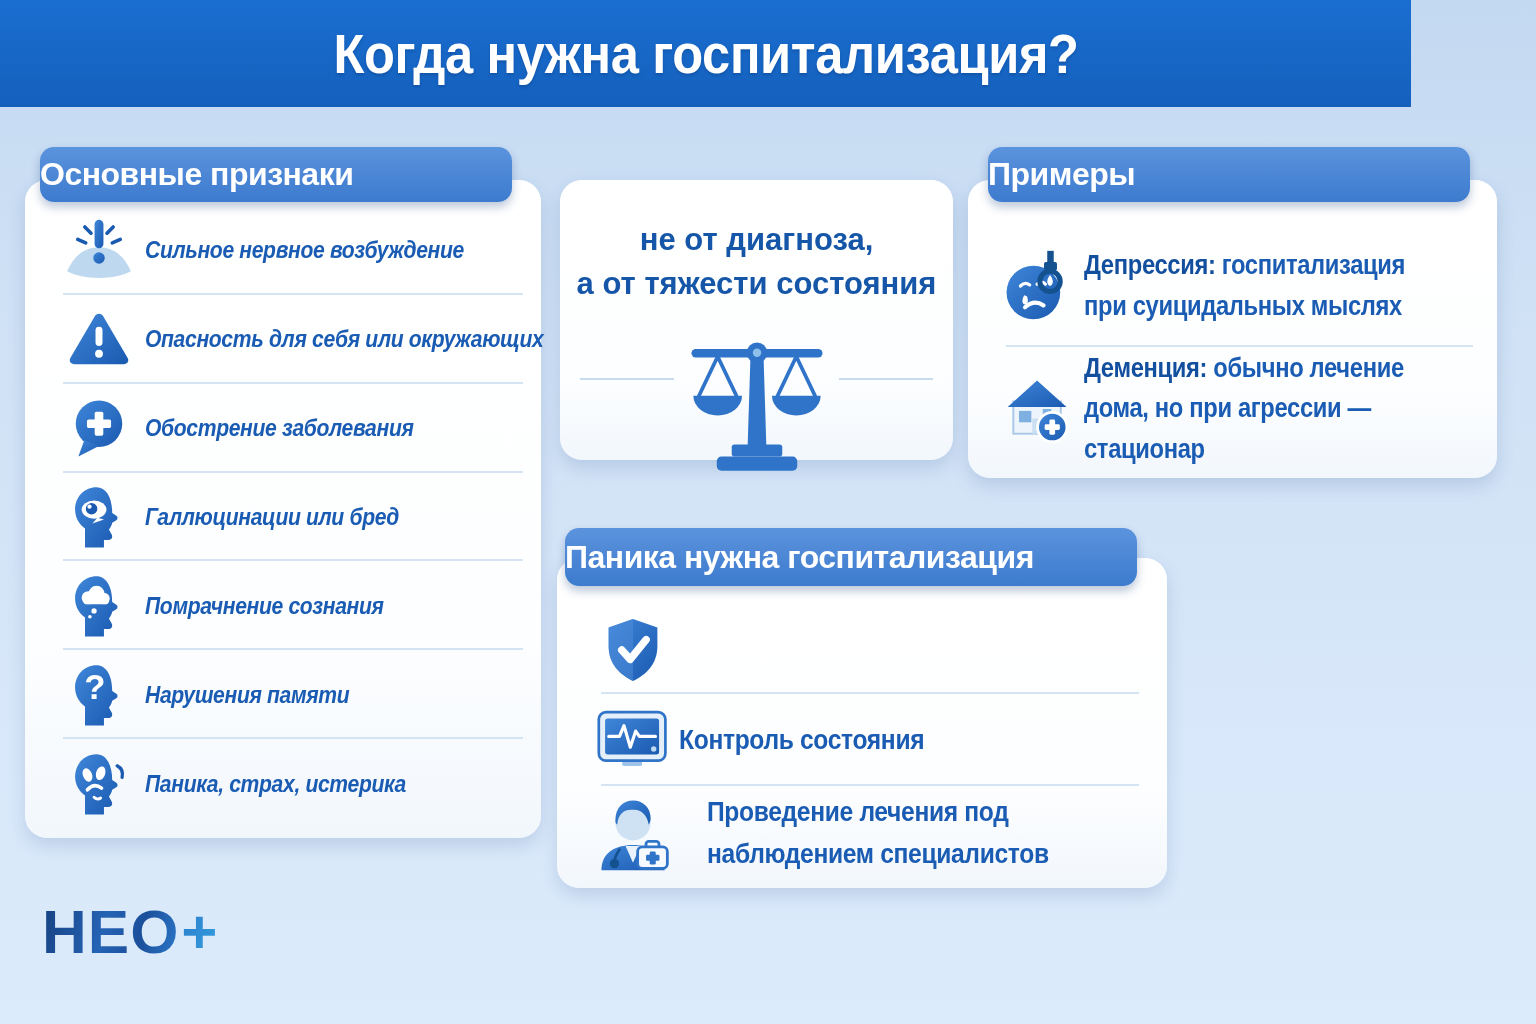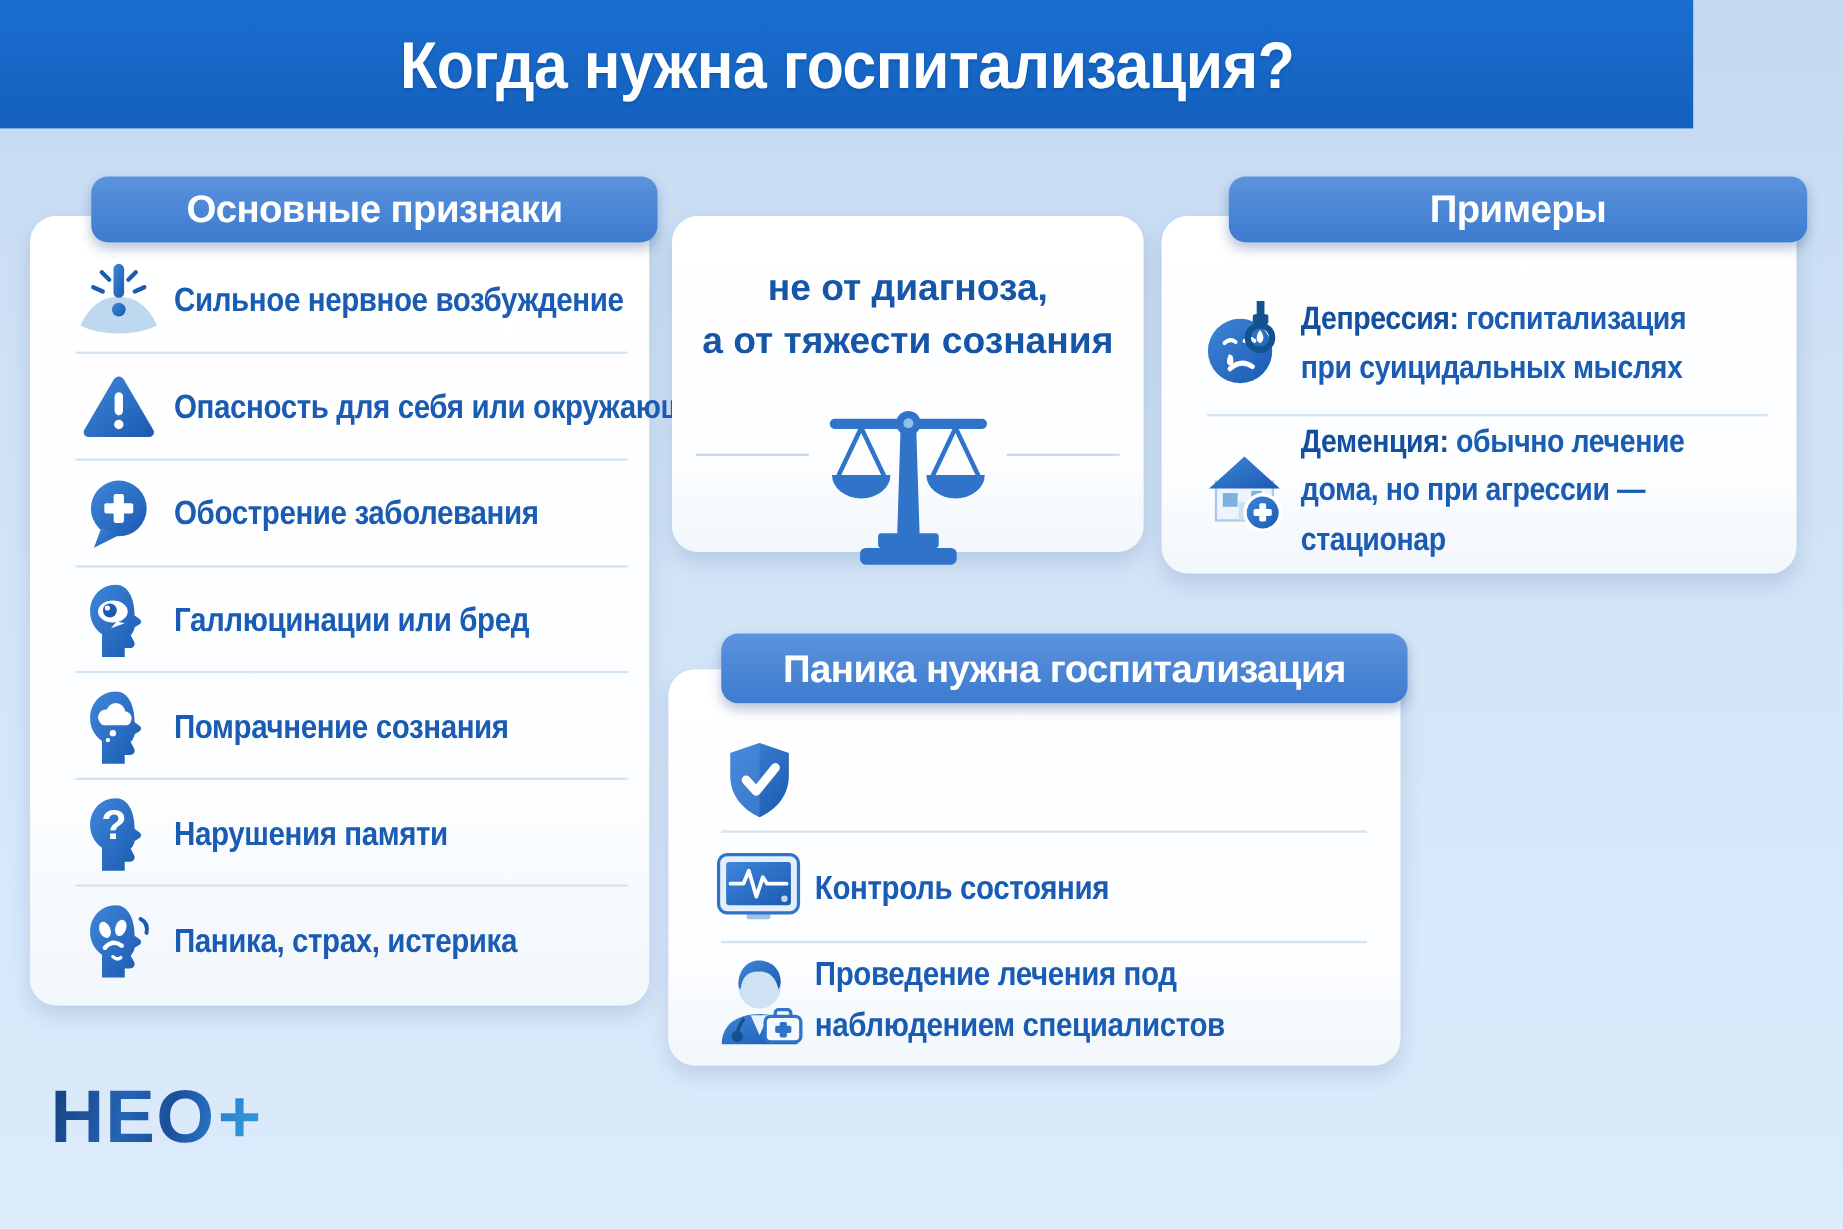--- a/index.html
+++ b/index.html
@@ -9,30 +9,30 @@
   
   .topbar{position:absolute;left:0;top:0;width:1411px;height:107px;
     background:linear-gradient(180deg,#1a6ed0,#1460bd);display:flex;align-items:center;justify-content:center;}
   .topbar h1{margin:0;color:#fff;font-size:55px;font-weight:700;letter-spacing:-1px;
     text-shadow:0 2px 3px rgba(0,40,90,.25);}
   
   .card{position:absolute;background:linear-gradient(180deg,#ffffff 0%,#fdfeff 70%,#f2f7fc 100%);
     border-radius:22px;box-shadow:0 8px 18px rgba(50,90,150,.18),0 1px 0 rgba(255,255,255,.8) inset;}
   .pill{position:absolute;background:linear-gradient(180deg,#5b93dd,#3d7bce);
     border-radius:14px;box-shadow:0 5px 10px rgba(30,70,130,.3);
-    display:flex;align-items:center;justify-content:center;z-index:3;margin-left:36px;}
+    display:flex;align-items:center;z-index:3;}
   .pill span{color:#fff;font-weight:700;font-size:32px;letter-spacing:-.5px;}
   .cond{display:inline-block;transform:scaleX(.88);transform-origin:0 50%;letter-spacing:-.4px;}
   .cond-c{display:inline-block;transform:scaleX(.92);transform-origin:50% 50%;letter-spacing:-.4px;}
   
   .signs-rows{position:absolute;left:10px;right:8px;top:26px;bottom:10px;display:flex;flex-direction:column;}
   .sign-row{flex:1;display:flex;align-items:center;position:relative;padding-left:18px;}
   .sign-row:not(:last-child)::after{content:"";position:absolute;left:28px;right:10px;bottom:0;height:2px;background:#d5e4f3;}
   .icon-box{width:92px;display:flex;align-items:center;justify-content:center;flex:0 0 92px;}
-  .sign-label{font-size:28px;font-weight:700;color:#1a5cb3;white-space:nowrap;}
+  .sign-label{font-size:24px;font-weight:700;color:#1a5cb3;white-space:nowrap;font-style:italic;}
   
   .decision-text{position:absolute;left:0;right:0;top:38px;text-align:center;
     font-size:31px;font-weight:700;color:#1556a8;line-height:1.42;}
   .scale-line{position:absolute;top:198px;width:94px;height:2px;background:#c8dcef;}
   .scales-wrap{position:absolute;left:50%;bottom:-20px;transform:translateX(-50%);z-index:2;}
   
   .ex-rows{position:absolute;left:14px;right:10px;top:44px;bottom:8px;display:flex;flex-direction:column;}
   .ex-row{flex:1;display:flex;align-items:center;position:relative;padding-left:10px;}
   .ex-row:not(:last-child)::after{content:"";position:absolute;left:24px;right:14px;bottom:0;height:2px;background:#d5e4f3;}
   .ex-text{font-size:27px;color:#1a5cb3;line-height:1.5;max-width:408px;font-weight:600;}
@@ -164,21 +164,21 @@
           </span>
         <span class="sign-label"><span class="cond">Паника, страх, истерика</span></span>
       </div>
 
     </div>
   </div>
 
   <div class="card" style="left:560px;top:180px;width:393px;height:280px;">
     <div class="decision-text">
       <div>не от диагноза,</div>
-      <div>а от тяжести сознания</div>
+      <div>а от тяжести состояния</div>
     </div>
     <div class="scale-line" style="left:20px;"></div>
     <div class="scale-line" style="right:20px;"></div>
     <div class="scales-wrap">
       <svg width="178" height="146" viewBox="0 0 190 156">
         <rect x="25" y="16" width="140" height="9" rx="4.5" fill="#2f74c8"></rect>
         <path d="M88 25 L102 25 L105 120 L85 120 Z" fill="#2f74c8"></path>
         <circle cx="95" cy="20" r="11" fill="#2f74c8"></circle>
         <circle cx="95" cy="20" r="4.5" fill="#8fc0ea"></circle>
         <path d="M53 24 L33 66 M53 24 L73 66" stroke="#2f74c8" stroke-width="4" stroke-linecap="round"></path>
@@ -254,21 +254,21 @@
             <rect x="28" y="54" width="22" height="9" rx="2" fill="#9fc3e8"></rect>
             <rect x="2" y="3" width="74" height="54" rx="8" fill="#e4eff9" stroke="#2f74c8" stroke-width="3"></rect>
             <rect x="9" y="10" width="60" height="40" rx="3" fill="url(#ig)"></rect>
             <polyline points="13,30 25,30 30,18 37,42 43,24 47,30 65,30" fill="none" stroke="#fff" stroke-width="3.5" stroke-linecap="round" stroke-linejoin="round"></polyline>
             <circle cx="63" cy="44" r="3" fill="#bcd7f0"></circle>
           </svg>
           </span>
         <span class="pu-label"><span class="cond">Контроль состояния</span></span>
       </div>
 
-      <div class="pu-row" style="flex:1;">
+      <div class="pu-row" style="flex:1;gap:28px;">
         <span class="icon-box">
           <svg width="78" height="76" viewBox="0 0 84 80">
             <path d="M8 80 C8 62 22 53 42 53 C62 53 76 62 76 80 Z" fill="url(#ig)"></path>
             <path d="M34 54 L42 72 L50 54 Z" fill="#eaf3fb"></path>
             <circle cx="42" cy="29" r="19" fill="#cfe2f4"></circle>
             <path d="M23 27 C23 12 32 5 42 5 C53 5 61 13 61 24 C61 27 60 29 59 31 C57 20 50 14 42 15 C34 14 26 18 25 31 C24 30 23 29 23 27 Z" fill="url(#ig)"></path>
             <path d="M28 57 C24 63 22 67 22 71" fill="none" stroke="#14518f" stroke-width="3"></path>
             <circle cx="22" cy="73" r="5" fill="#14518f"></circle>
             <rect x="56" y="49" width="14" height="10" rx="3" fill="none" stroke="#2f74c8" stroke-width="3"></rect>
             <rect x="47" y="55" width="32" height="23" rx="5" fill="#f6faff" stroke="#2f74c8" stroke-width="3"></rect>

